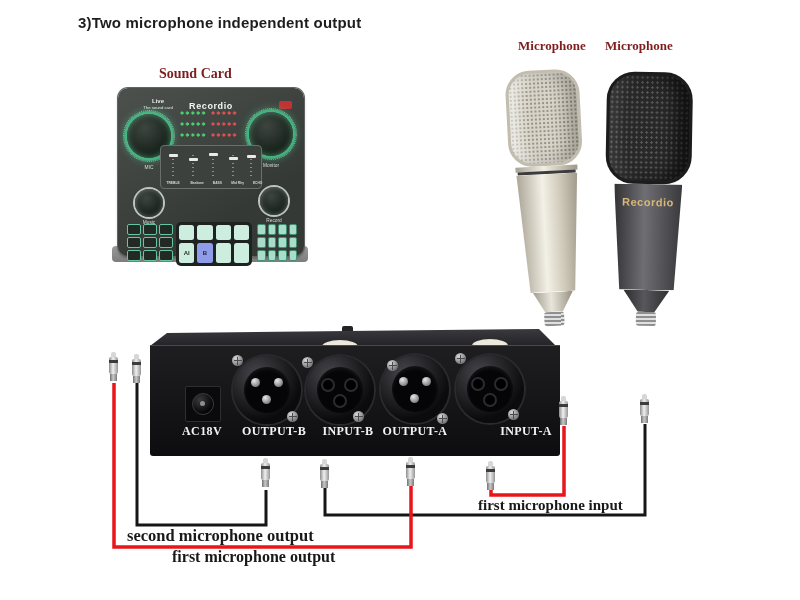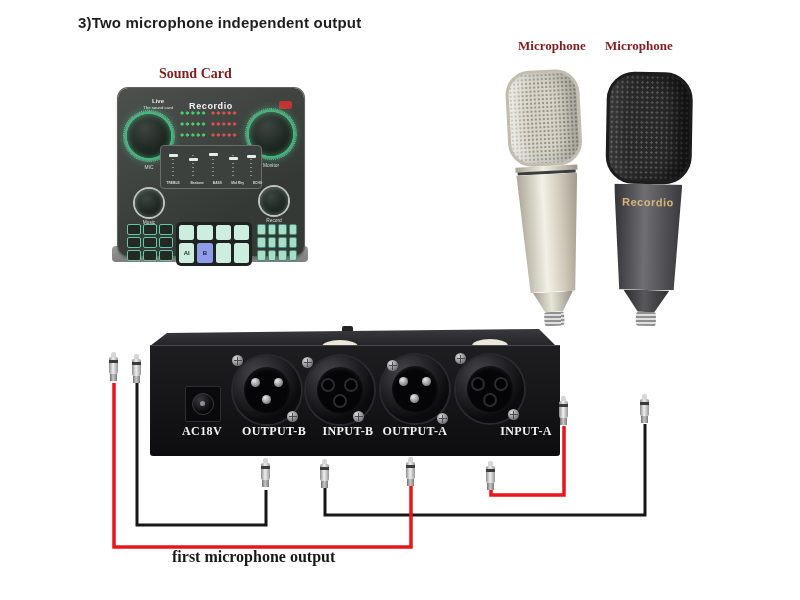--- a/index.html
+++ b/index.html
@@ -313,15 +313,17 @@
     <div class="tip"></div>
       <div class="body"></div>
       <div class="sleeve"></div>
     </div>
   <div class="abs plug" style="left:640px;top:394px;">
     <div class="tip"></div>
       <div class="body"></div>
       <div class="sleeve"></div>
     </div>
 
+  <div class="abs wire-label" style="left:127px;top:526px;font-size:16.5px;">second microphone output</div>
   <div class="abs wire-label" style="left:172px;top:548px;font-size:16px;">first microphone output</div>
+  <div class="abs wire-label" style="left:478px;top:497px;font-size:15px;">first microphone input</div>
 
 </div>
 
 </body></html>

